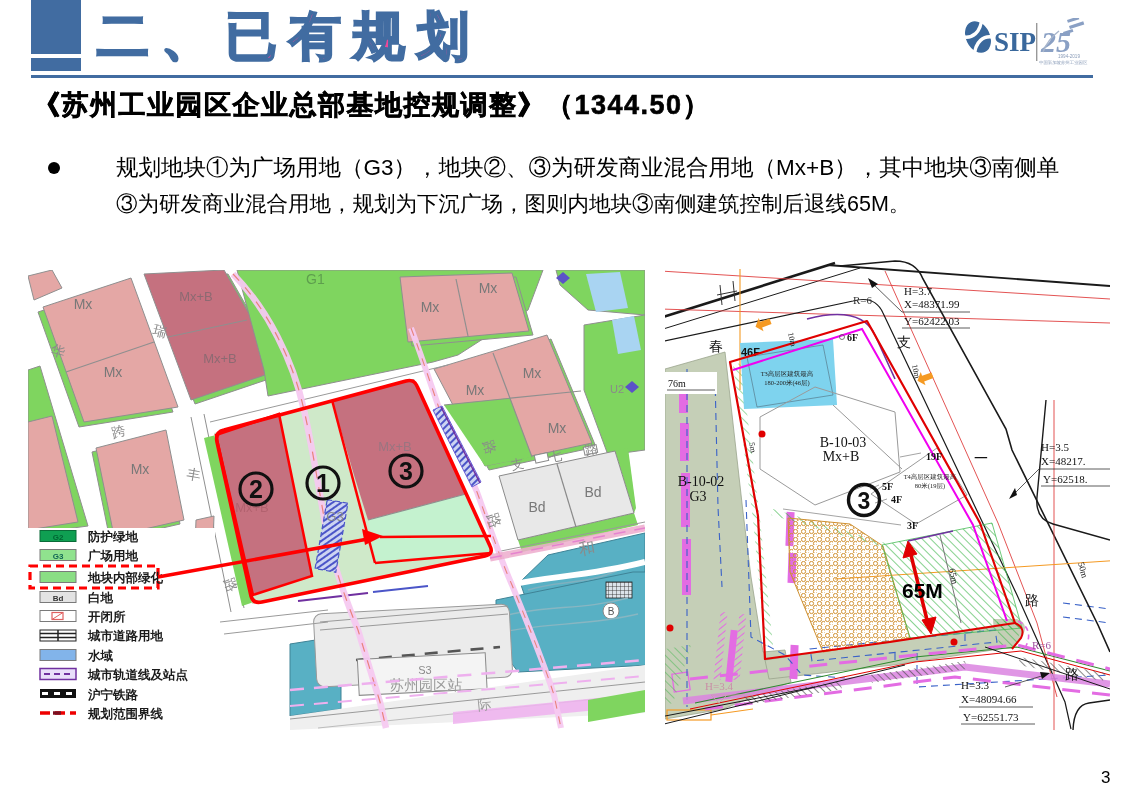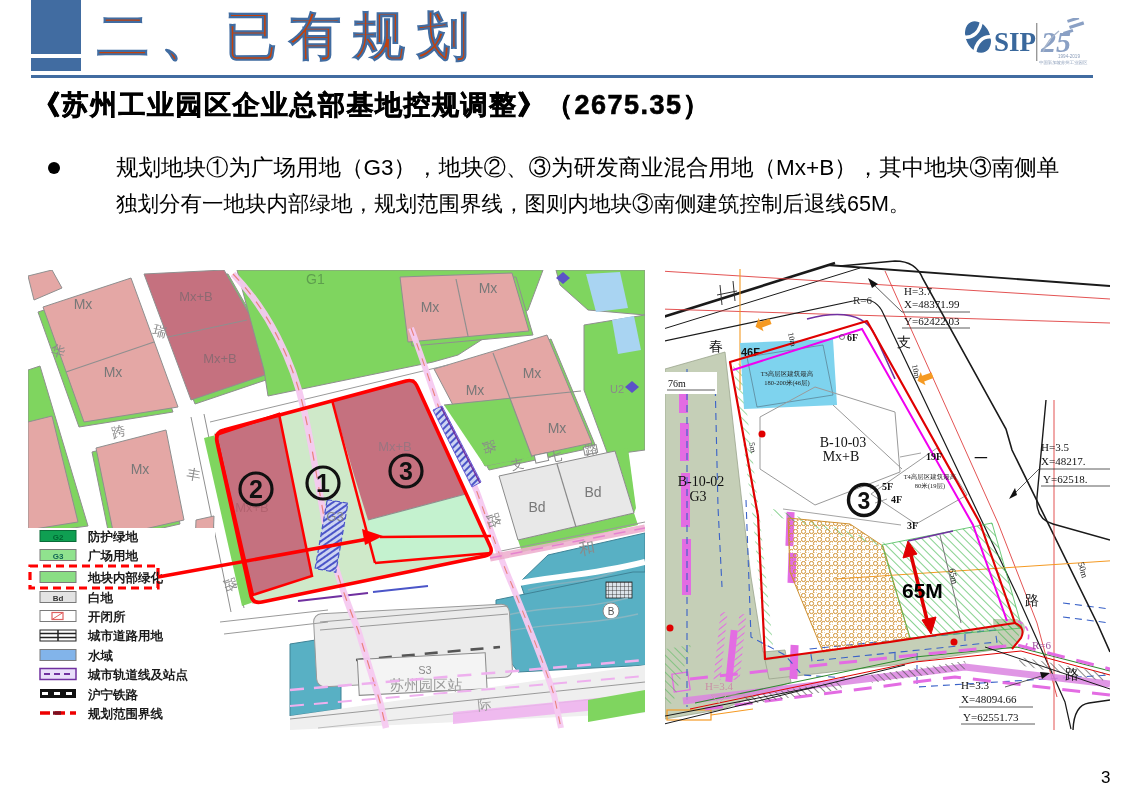--- a/index.html
+++ b/index.html
@@ -7,21 +7,21 @@
        font-family:"Liberation Sans",sans-serif;}
   .abs{position:absolute;}
 </style>
 </head>
 <body>
 
 <div class="abs" style="left:31px;top:0;width:50px;height:54px;background:#416ca1;"></div>
 
 <div class="abs" style="left:31px;top:58px;width:50px;height:13px;background:#416ca1;"></div>
 
-<div class="abs" style="left:97px;top:2px;font-size:52px;font-weight:normal;color:#c2410c;letter-spacing:12px;-webkit-text-stroke:2.2px #416ca1;">二、已有规划</div>
+<div class="abs" style="left:97px;top:2px;font-size:52px;font-weight:bold;color:#ec4899;letter-spacing:12px;-webkit-text-stroke:2.2px #416ca1;">二、已有规划</div>
 
 <div class="abs" style="left:31px;top:75px;width:1062px;height:3px;background:#416ca1;"></div>
 
 <svg class="abs" style="left:963px;top:18px;" width="128" height="48" viewBox="0 0 128 48">
 
   <g transform="rotate(-26 15 19)">
     <ellipse cx="15" cy="19" rx="12" ry="16.5" fill="#3a689c"></ellipse>
     <path d="M 0,11 C 9,19 20,16 27,3" stroke="#ffffff" stroke-width="3.4" fill="none"></path>
     <path d="M 30,27 C 21,19 10,22 3,35" stroke="#ffffff" stroke-width="3.4" fill="none"></path>
   </g>
@@ -34,25 +34,25 @@
     <text x="78" y="34" font-family="Liberation Serif, serif" font-size="30" font-weight="bold" font-style="italic" fill="#8aa0c4">25</text>
     <rect x="104" y="2" width="12" height="3" transform="rotate(-18 104 2)"></rect>
     <rect x="106" y="8" width="15" height="3.2" transform="rotate(-18 106 8)"></rect>
     <rect x="100" y="14" width="10" height="3" transform="rotate(-18 100 14)"></rect>
   </g>
   <path d="M 80,34 C 83,26 88,19 96,13" stroke="#a8b6cc" stroke-width="1.5" fill="none"></path>
   <text x="95" y="40" font-size="4.6" fill="#8a9cb8">1994-2019</text>
   <text x="76" y="46" font-size="4.4" fill="#8a9cb8">中国新加坡苏州工业园区</text>
 </svg>
 
-<div class="abs" style="left:33px;top:87px;font-size:27px;font-weight:bold;color:#000;letter-spacing:1.5px;-webkit-text-stroke:0.6px #000;">《苏州工业园区企业总部基地控规调整》（2675.35）</div>
+<div class="abs" style="left:33px;top:87px;font-size:27px;font-weight:bold;color:#000;letter-spacing:1.5px;-webkit-text-stroke:0.6px #000;">《苏州工业园区企业总部基地控规调整》（1344.50）</div>
 
 <div class="abs" style="left:48px;top:162px;width:12px;height:12px;border-radius:50%;background:#000;"></div>
 
-<div class="abs" style="left:72px;top:150px;width:1040px;font-size:22.5px;line-height:35.5px;color:#000;margin-left:44px;">规划地块①为广场用地（G3），地块②、③为研发商业混合用地（Mx+B），其中地块③南侧单<br><span style="font-size:21.5px;">独划分有一地块内部绿地，规划范围界线，图则内地块③南侧建筑控制后退线65M。</span></div>
+<div class="abs" style="left:72px;top:150px;width:1040px;font-size:22.5px;line-height:35.5px;color:#000;margin-left:44px;">规划地块①为广场用地（G3），地块②、③为研发商业混合用地（Mx+B），其中地块③南侧单<br><span style="font-size:21.5px;">③为研发商业混合用地，规划为下沉广场，图则内地块③南侧建筑控制后退线65M。</span></div>
 
 <svg class="abs" style="left:28px;top:270px;" width="617" height="460" viewBox="0 0 617 460" id="leftmap">
   <defs>
     <pattern id="bhatch" width="5" height="5" patternTransform="rotate(45)" patternUnits="userSpaceOnUse">
       <rect width="5" height="5" fill="#cdd4f2"></rect>
       <rect width="2" height="5" fill="#4b55c8"></rect>
     </pattern>
     <pattern id="bgrid" width="4" height="4" patternUnits="userSpaceOnUse">
       <rect width="4" height="4" fill="#dce4ea"></rect>
       <path d="M0,0H4M0,0V4" stroke="#222" stroke-width="0.8" fill="none"></path>

